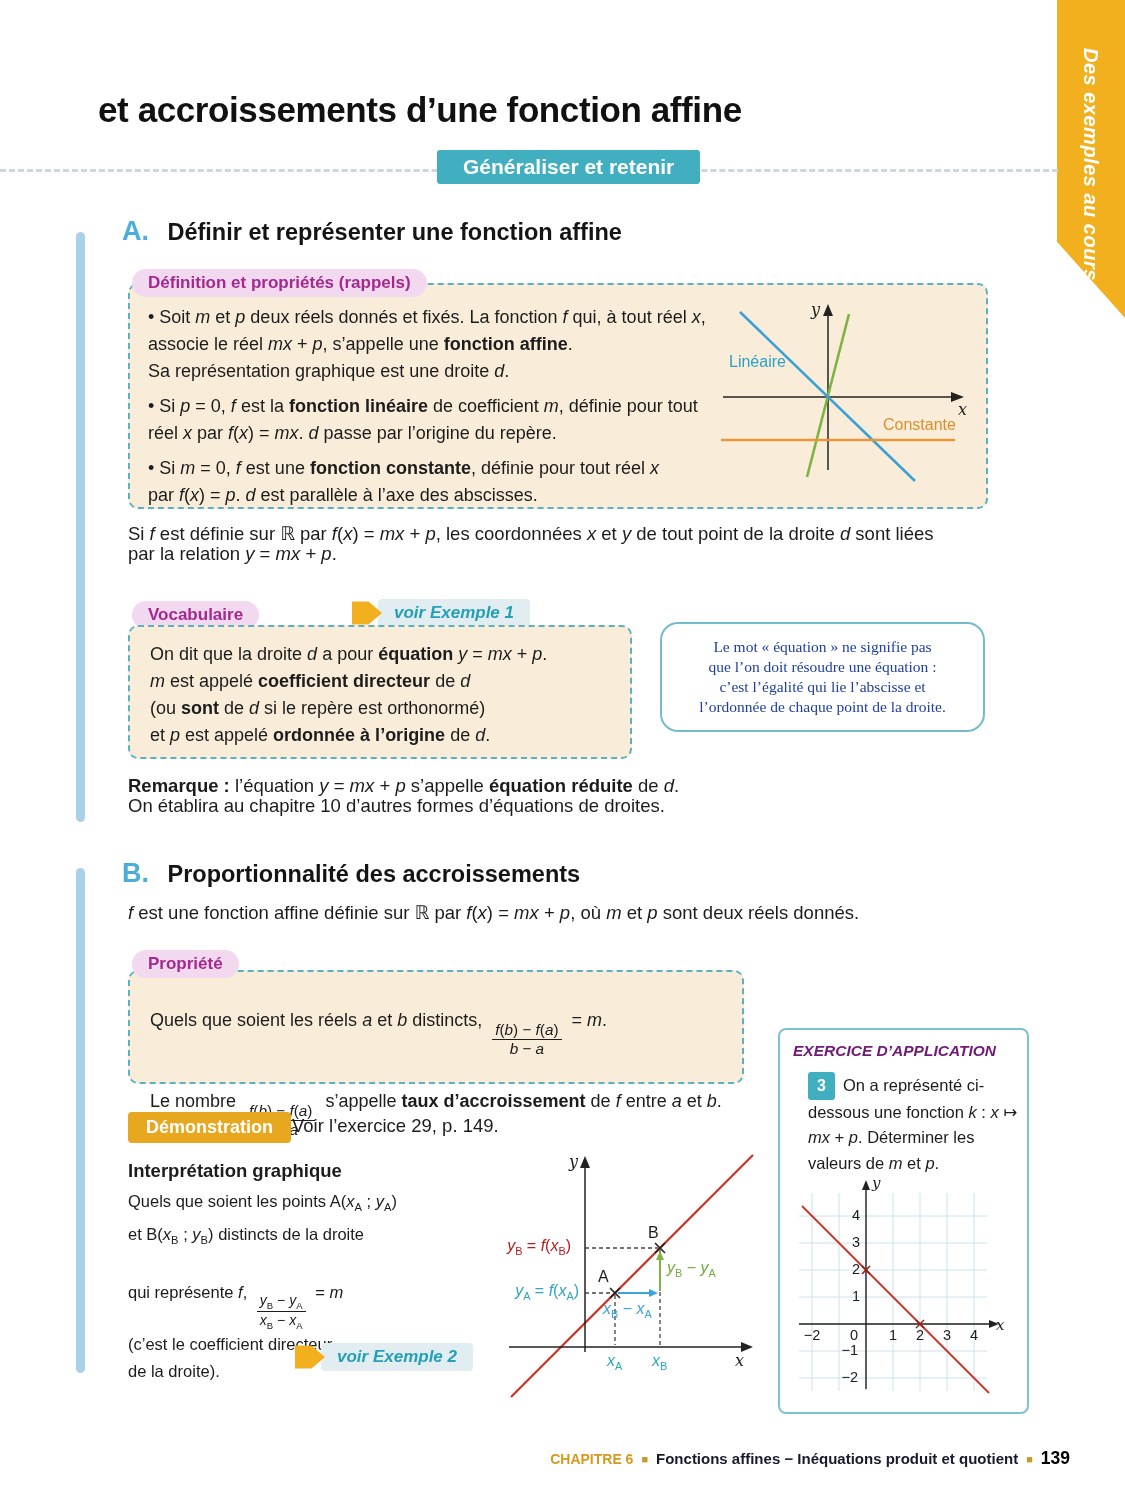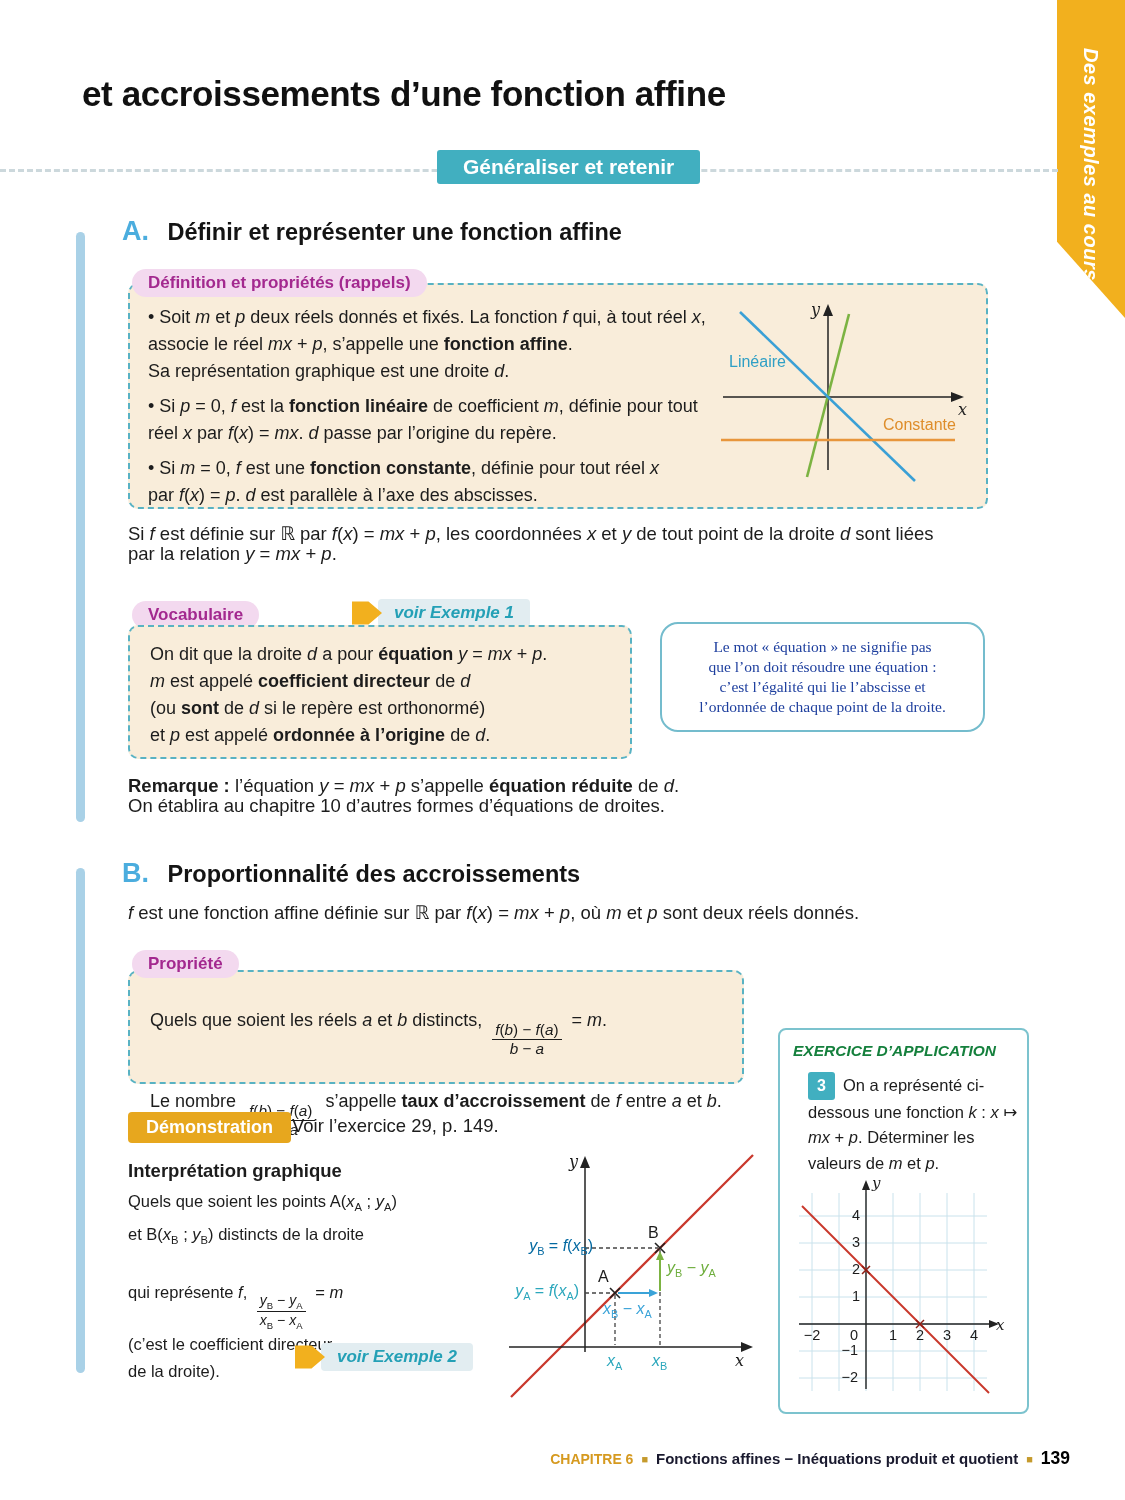--- a/index.html
+++ b/index.html
@@ -48,21 +48,21 @@
           font-size:15.5px;line-height:20px;text-align:center;padding:13px 8px;}
 
   
   .graph{position:absolute;}
   .glabel{position:absolute;white-space:nowrap;font-size:16px;}
   .math{font-family:"DejaVu Serif",serif;font-style:italic;}
   sub{font-size:.68em;}
 
   
   .exo-box{position:absolute;background:#fff;border:2px solid #7cc3ce;border-radius:8px;}
-  .exo-title{position:absolute;left:13px;top:12px;color:#15803d;font-weight:bold;
+  .exo-title{position:absolute;left:13px;top:12px;color:#701a75;font-weight:bold;
              font-style:italic;font-size:15.5px;}
   .ex-num{display:inline-block;background:#41afc0;color:#fff;font-weight:bold;
           padding:1px 9px;border-radius:3px;margin-right:8px;font-size:16px;}
   .exo-text{position:absolute;left:28px;top:42px;width:222px;font-size:16.5px;line-height:25.5px;}
   .yt{position:absolute;width:20px;text-align:right;font-size:14.5px;}
   .xt{position:absolute;width:22px;text-align:center;top:151px;font-size:14.5px;}
 
   .footer{position:absolute;right:55px;top:1448px;display:flex;align-items:center;gap:8px;}
   .f-chap{color:#d69a20;font-weight:bold;font-size:14px;}
   .f-sq{color:#c59a2c;font-size:11px;}
@@ -71,21 +71,21 @@
 </style>
 </head>
 <body>
 
 <div class="page">
 
   <div class="corner">
     <div class="corner-text">Des exemples au cours</div>
   </div>
 
-  <h1 class="abs page-title" style="margin:0;">et accroissements d’une fonction affine</h1>
+  <h1 class="abs page-title" style="margin:16px;">et accroissements d’une fonction affine</h1>
 
   <div class="abs top-dash"></div>
   <div class="abs top-badge">Généraliser et retenir</div>
 
   <div class="secbar" style="top:232px;height:590px;"></div>
   <div class="abs" style="left:122px;top:216px;">
     <span class="sec-letter">A.</span>
     <span class="sec-title" style="margin-left:14px;">Définir et représenter une fonction affine</span>
   </div>
 
@@ -168,21 +168,21 @@
       <polygon points="161,108 165,99 169,108" fill="#7cb342"></polygon>
       <line x1="115" y1="136" x2="125" y2="146" stroke="#222" stroke-width="1.6"></line>
       <line x1="115" y1="146" x2="125" y2="136" stroke="#222" stroke-width="1.6"></line>
       <line x1="160" y1="91" x2="170" y2="101" stroke="#222" stroke-width="1.6"></line>
       <line x1="160" y1="101" x2="170" y2="91" stroke="#222" stroke-width="1.6"></line>
     </svg>
     <span class="glabel math" style="left:74px;top:0px;">y</span>
     <span class="glabel math" style="left:240px;top:199px;">x</span>
     <span class="glabel" style="left:153px;top:72px;">B</span>
     <span class="glabel" style="left:103px;top:116px;">A</span>
-    <span class="glabel" style="right:182px;top:85px;color:#0369a1;"><i>y</i><sub>B</sub> = <i>f</i>(<i>x</i><sub>B</sub>)</span>
+    <span class="glabel" style="right:204px;top:85px;color:#b91c1c;"><i>y</i><sub>B</sub> = <i>f</i>(<i>x</i><sub>B</sub>)</span>
     <span class="glabel" style="right:196px;top:130px;color:#2ba7bc;"><i>y</i><sub>A</sub> = <i>f</i>(<i>x</i><sub>A</sub>)</span>
     <span class="glabel" style="left:172px;top:107px;color:#6fae3e;"><i>y</i><sub>B</sub> − <i>y</i><sub>A</sub></span>
     <span class="glabel" style="left:108px;top:148px;color:#3aa3d8;"><i>x</i><sub>B</sub> − <i>x</i><sub>A</sub></span>
     <span class="glabel" style="left:112px;top:200px;color:#2ba7bc;"><i>x</i><sub>A</sub></span>
     <span class="glabel" style="left:157px;top:200px;color:#2ba7bc;"><i>x</i><sub>B</sub></span>
   </div>
 
   <div class="example-link" style="left:295px;top:1342px;">
     <span class="ex-arrow"></span>
     <span class="ex-label">voir Exemple 2</span>

